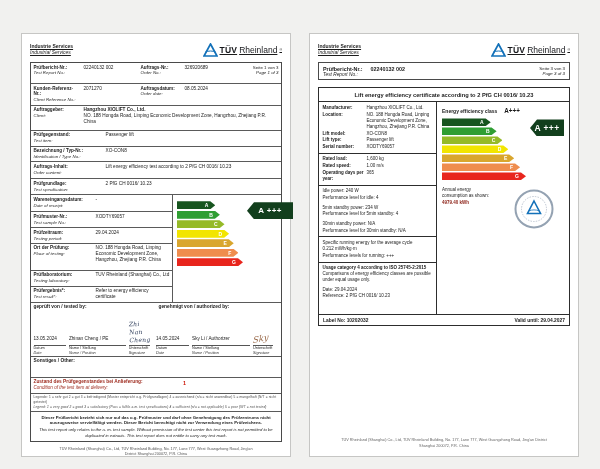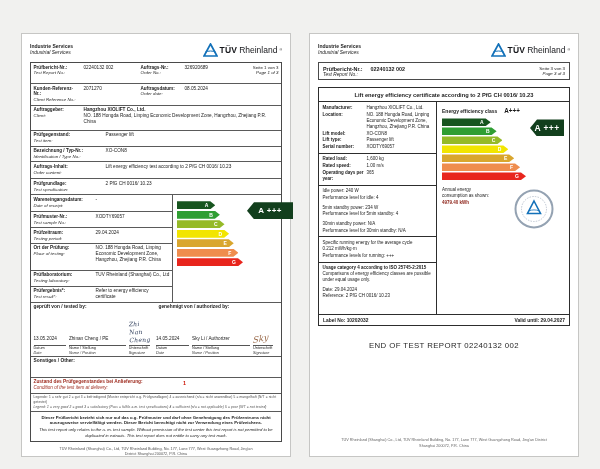--- a/index.html
+++ b/index.html
@@ -3,21 +3,21 @@
 <meta charset="utf-8">
 <style>
   html,body{margin:0;padding:0;overflow:hidden;}
   body{width:600px;height:469px;background:#f1f1ef;font-family:"Liberation Sans",sans-serif;color:#1b1b1b;}
   .canvas{position:relative;width:600px;height:469px;}
   .page{position:absolute;top:33px;width:270px;height:424px;background:#fff;border:1px solid #c6c6c4;box-sizing:border-box;padding:8px;}
   .page-left{left:21px;}
   .page-right{left:309px;}
 
   
-  .page-head{display:flex;justify-content:space-between;align-items:flex-start;margin:1px 0 5px;}
+  .page-head{display:flex;justify-content:space-between;align-items:flex-start;margin:1px 0 5px;text-decoration:underline;}
   .dept{line-height:1.25;}
   .dept .de{font-weight:bold;font-size:5px;}
   .dept .en{font-style:italic;font-size:5px;color:#222;}
   .logo{display:flex;align-items:center;gap:2px;}
   .logo .tuv{font-weight:bold;font-size:8.5px;letter-spacing:.2px;color:#17181c;}
   .logo .rh{font-size:8.5px;color:#17181c;text-align:center;}
   .logo sup{font-size:3.5px;vertical-align:super;}
 
   
   .tbl{border:1px solid #4a4a4a;font-size:4.6px;line-height:1.3;}
@@ -504,17 +504,16 @@
             </svg>
           </div>
         </div>
       </div>
       <div class="cert-foot">
         <span>Label No: 10202032</span>
         <span>Valid until: 29.04.2027</span>
       </div>
     </div>
 
-    <div class="endline">END OF TEST REPORT 02240132 002</div>
     <div class="rfooter">TÜV Rheinland (Shanghai) Co., Ltd, TÜV Rheinland Building, No. 177, Lane 777, West Guangzhong Road, Jing'an District Shanghai 200072, P.R. China</div>
   </div>
 
 </div>
 
 </body></html>

